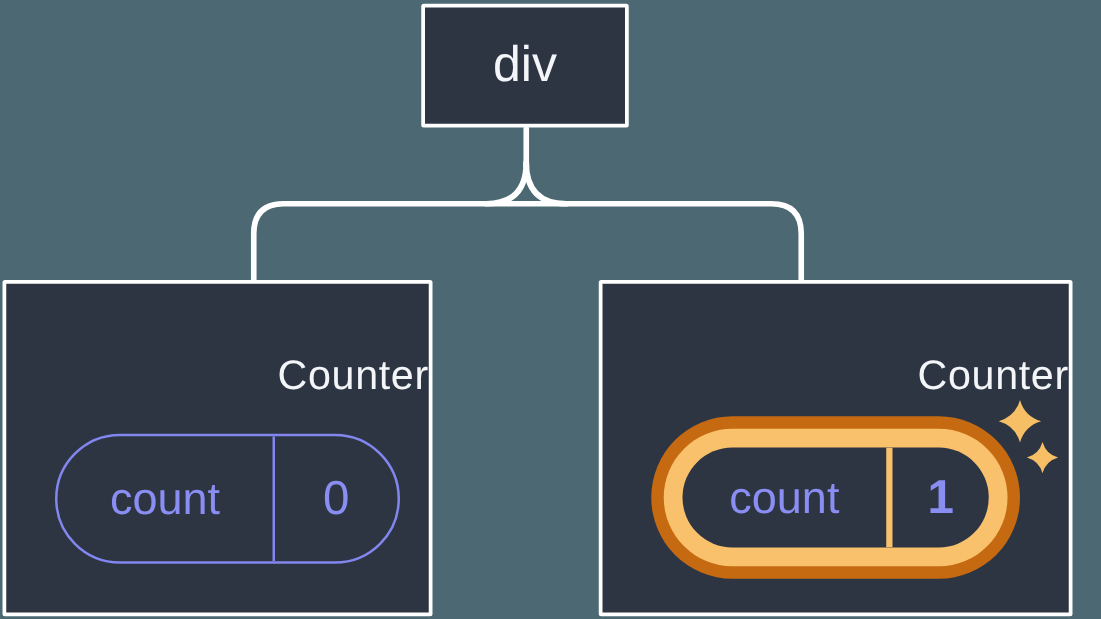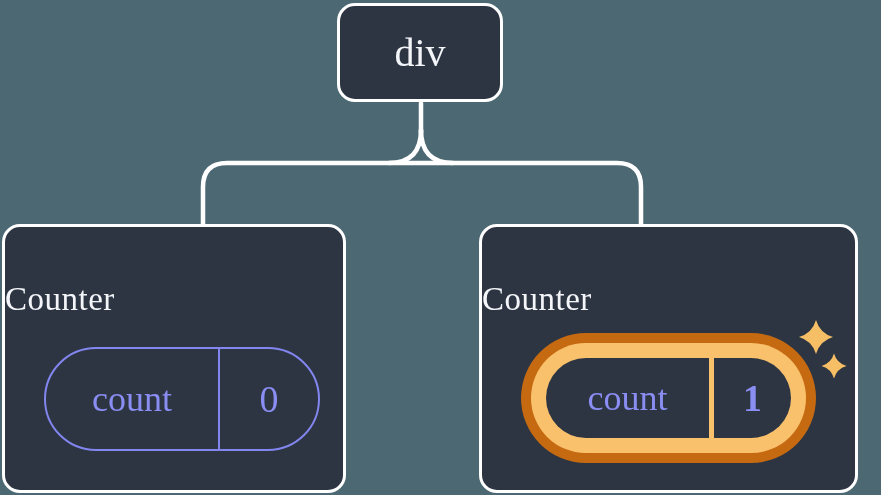--- a/index.html
+++ b/index.html
@@ -26,41 +26,40 @@
   .connector-svg {
     position: absolute;
     left: 0; top: 0;
     width: 881px; height: 495px;
     z-index: 1;
   }
   .node-box {
     position: absolute;
     background: var(--node-fill);
     border: 3.5px solid var(--line);
-    border-radius: 18px;
+    border-radius: 2px;
     z-index: 2;
-    font-family: Liberation Serif, serif;
   }
   .root-node {
     left: 337px; top: 3px;
     width: 166px; height: 99px;
     display: flex;
     align-items: center;
     justify-content: center;
     color: var(--text);
     font-size: 40px;
   }
   .card { width: 344px; height: 269px; }
   .card-left  { left: 2px;   top: 224px; }
   .card-right { left: 479px; top: 224px; width: 379px; }
   .card-title {
     position: absolute;
     top: 54px; left: 0;
     width: 100%;
-    text-align: left;
+    text-align: right;
     color: var(--text);
     font-size: 33px;
     letter-spacing: 0.5px;
   }
   
   .state-pill {
     position: absolute;
     left: 39px; top: 120px;
     width: 276px; height: 104px;
     border: 2px solid var(--purple);

